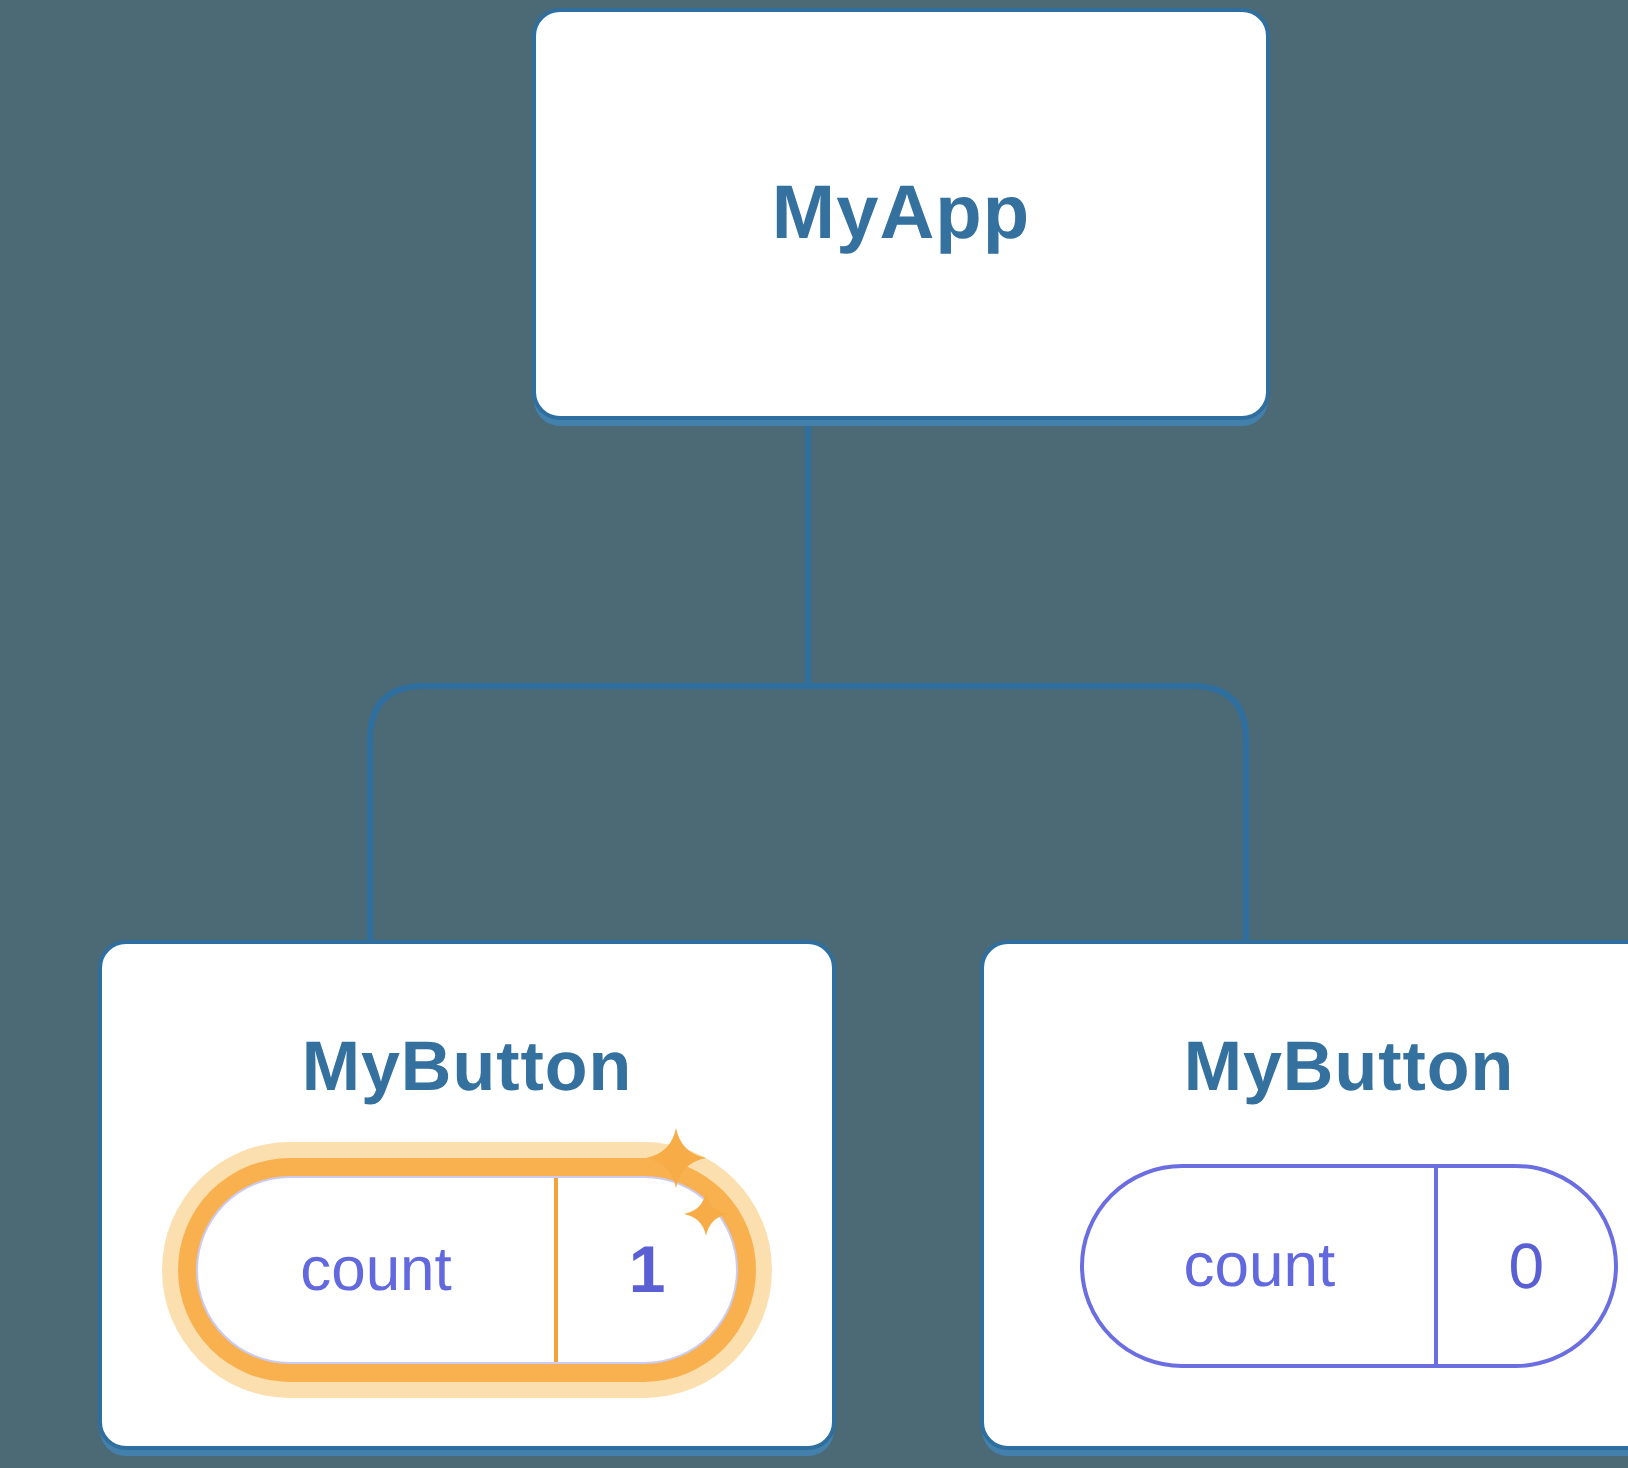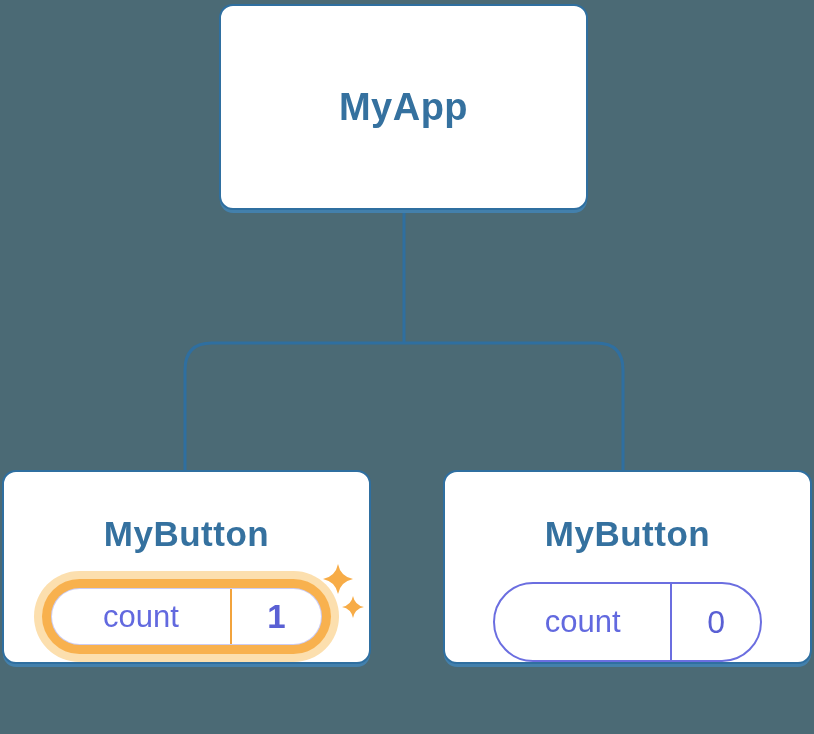--- a/index.html
+++ b/index.html
@@ -20,31 +20,32 @@
     width: 814px; height: 734px;
     pointer-events: none;
   }
   .node-card {
     position: absolute;
     background: #ffffff;
     border: 2.5px solid #2f6fa0;
     border-radius: 14px;
     box-shadow: 0 4px 0 -1px #4380ac;
     box-sizing: border-box;
+    margin-left: 47px;
   }
   .root-card {
     left: 219px; top: 4px;
     width: 369px; height: 206px;
     display: flex;
     align-items: center;
     justify-content: center;
   }
   .child-card {
     top: 470px;
-    width: 369px; height: 194px;
+    width: 369px; height: 255px;
     display: flex;
     flex-direction: column;
     align-items: center;
   }
   .child-card.left  { left: 2px; }
   .child-card.right { left: 443px; }
   .node-title {
     color: #35719f;
     font-size: 38px;
     font-weight: 600;

